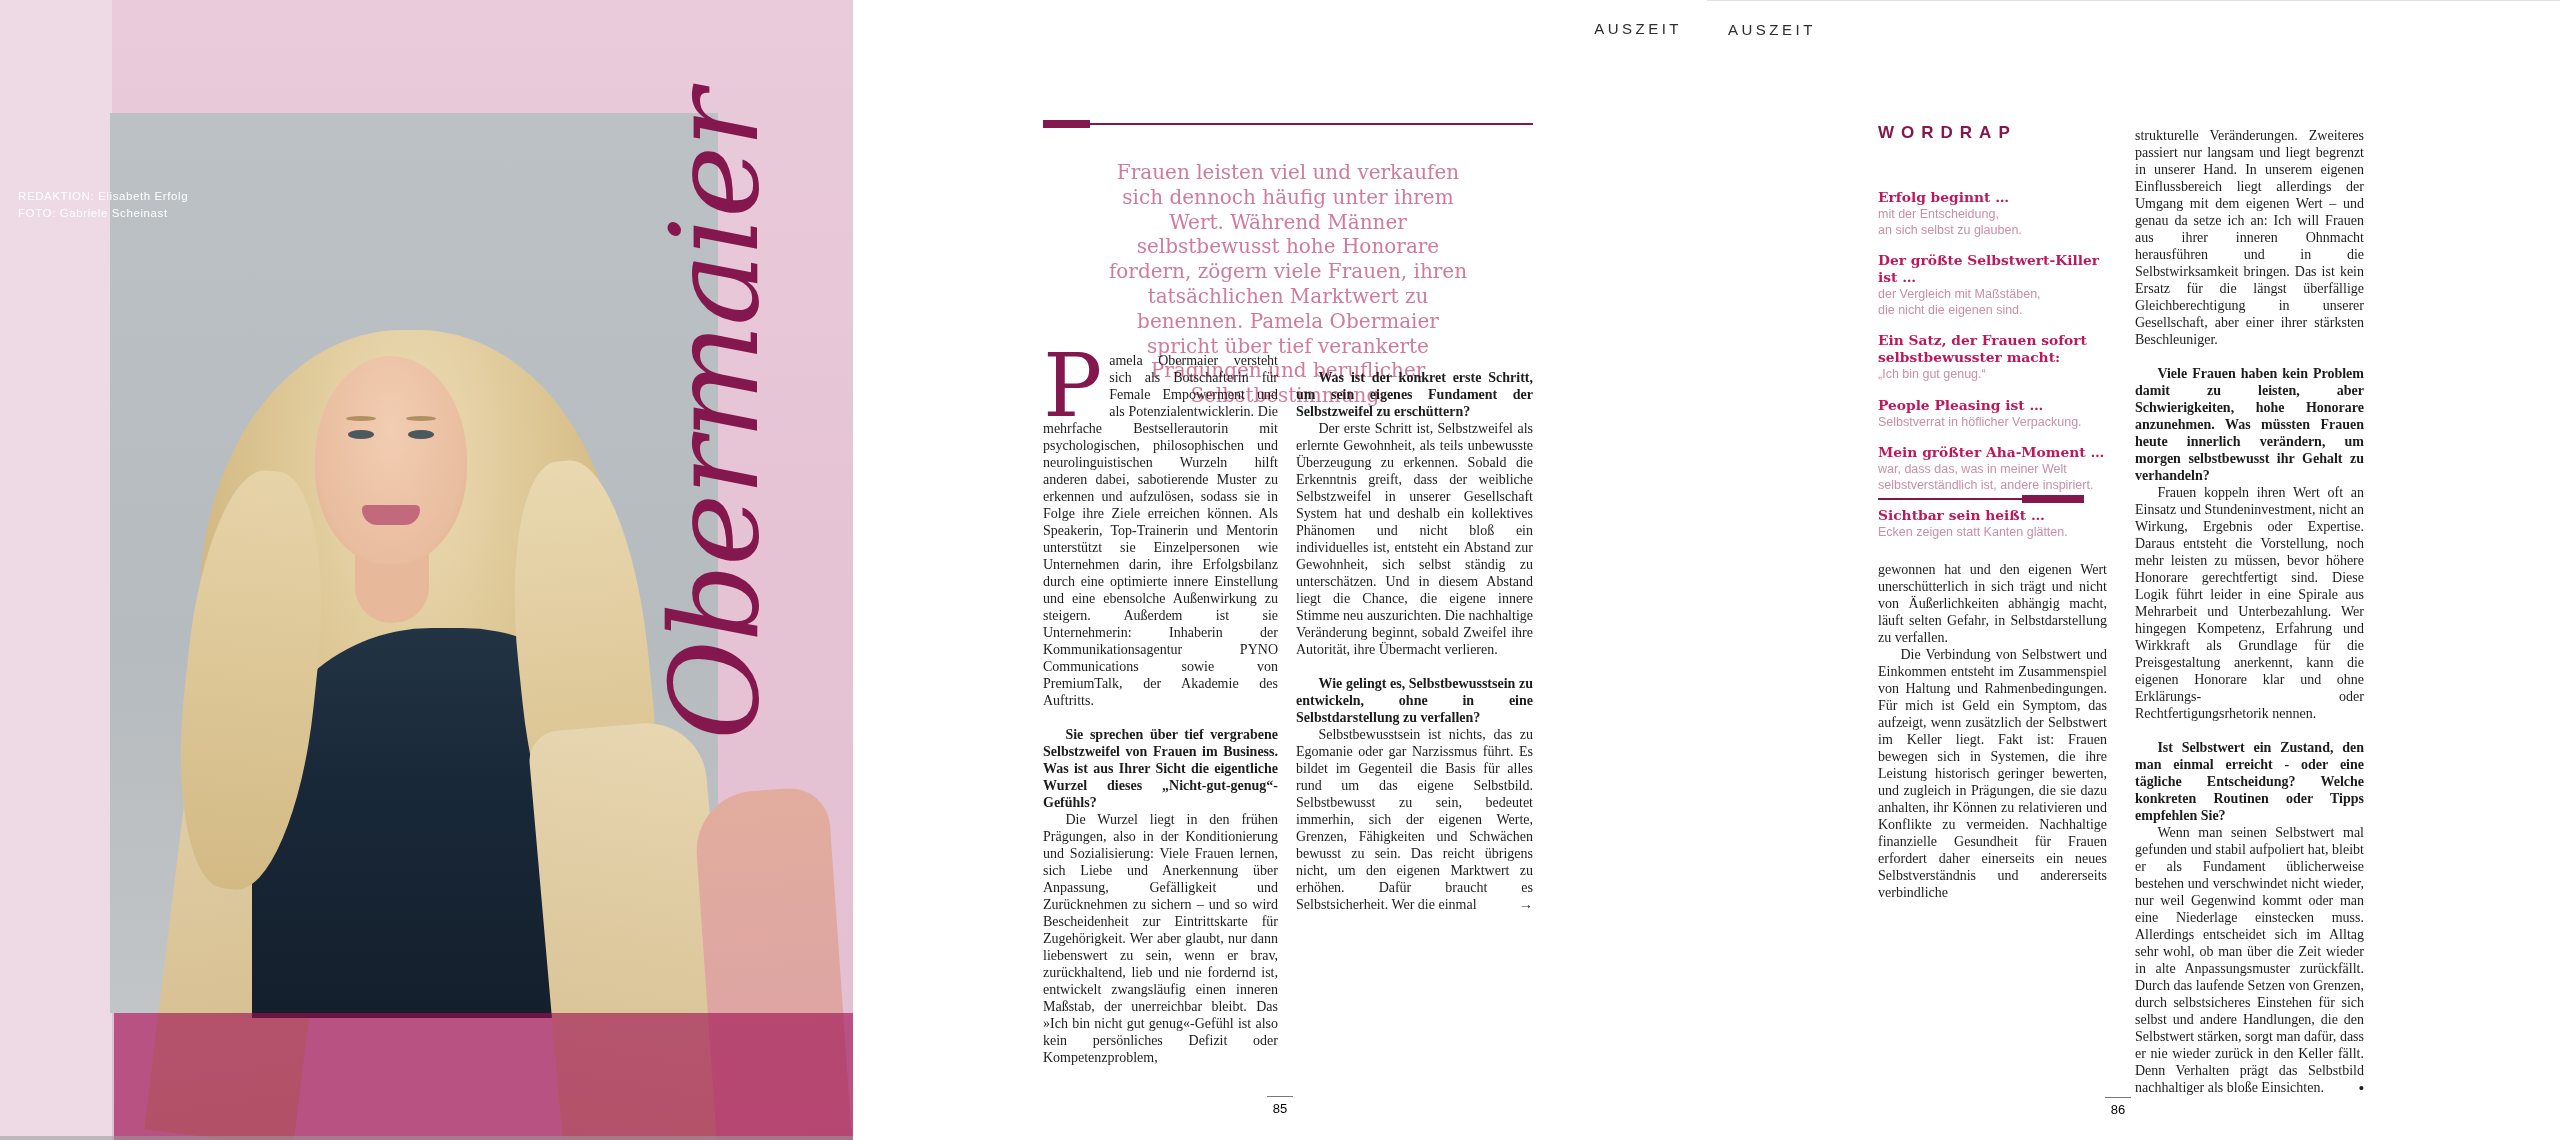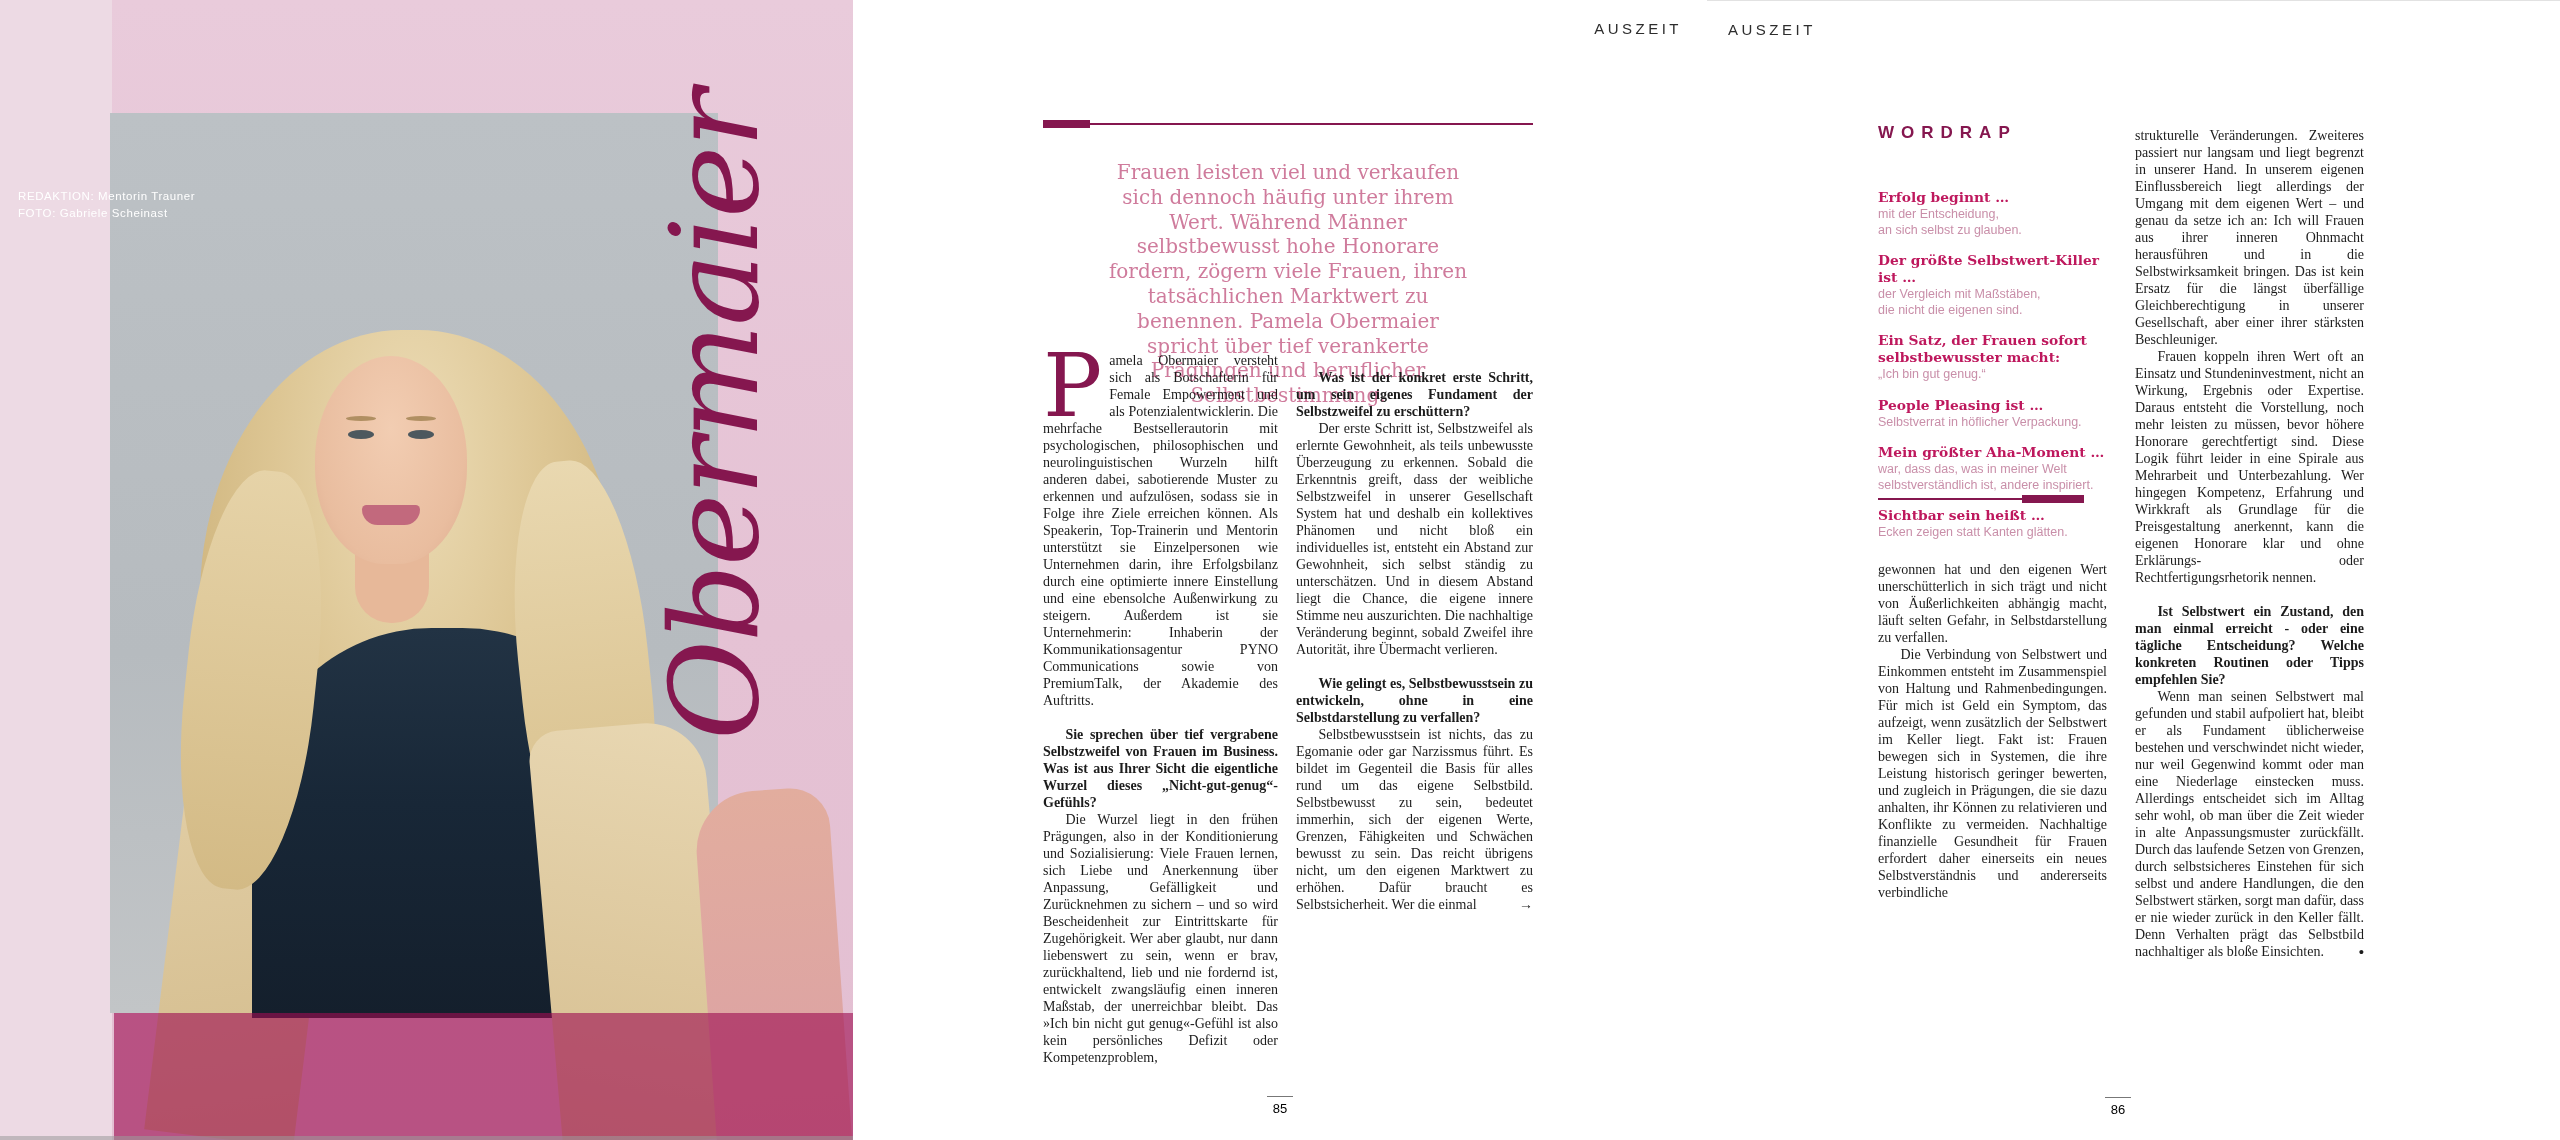--- a/index.html
+++ b/index.html
@@ -117,21 +117,21 @@
       <div class="p-hair-l"></div>
       <div class="p-hair-r"></div>
       <div class="p-coat-r"></div>
       <div class="p-arm-r"></div>
     </div>
 
     <div class="p-band"></div>
 
 
     <div id="credits">
-      <div>REDAKTION: Mentorin Trauner</div>
+      <div>REDAKTION: Elisabeth Erfolg</div>
       <div>FOTO: Gabriele Scheinast</div>
     </div>
 
     <div id="vertical-name">Obermaier</div>
     <div class="p-bottom-edge"></div>
   </section>
 
   <section class="page" id="page85">
     <div class="running-head">AUSZEIT</div>
 
@@ -198,20 +198,21 @@
       <div class="thick"></div>
     </div>
 
     <div class="col" id="p86c1">
       <p class="cont">gewonnen hat und den eigenen Wert unerschütterlich in sich trägt und nicht von Äußerlichkeiten abhängig macht, läuft selten Gefahr, in Selbstdarstellung zu verfallen.</p>
       <p class="a">Die Verbindung von Selbstwert und Einkommen entsteht im Zusammenspiel von Haltung und Rahmenbedingungen. Für mich ist Geld ein Symptom, das aufzeigt, wenn zusätzlich der Selbstwert im Keller liegt. Fakt ist: Frauen bewegen sich in Systemen, die ihre Leistung historisch geringer bewerten, und zugleich in Prägungen, die sie dazu anhalten, ihr Können zu relativieren und Konflikte zu vermeiden. Nachhaltige finanzielle Gesundheit für Frauen erfordert daher einerseits ein neues Selbstverständnis und andererseits verbindliche</p>
     </div>
 
     <div class="col" id="p86c2">
       <p class="cont">strukturelle Veränderungen. Zweiteres passiert nur langsam und liegt begrenzt in unserer Hand. In unserem eigenen Einflussbereich liegt allerdings der Umgang mit dem eigenen Wert – und genau da setze ich an: Ich will Frauen aus ihrer inneren Ohnmacht herausführen und in die Selbstwirksamkeit bringen. Das ist kein Ersatz für die längst überfällige Gleichberechtigung in unserer Gesellschaft, aber einer ihrer stärksten Beschleuniger.</p>
+      <p class="q">Viele Frauen haben kein Problem damit zu leisten, aber Schwierigkeiten, hohe Honorare anzunehmen. Was müssten Frauen heute innerlich verändern, um morgen selbstbewusst ihr Gehalt zu verhandeln?</p>
       <p class="a">Frauen koppeln ihren Wert oft an Einsatz und Stundeninvestment, nicht an Wirkung, Ergebnis oder Expertise. Daraus entsteht die Vorstellung, noch mehr leisten zu müssen, bevor höhere Honorare gerechtfertigt sind. Diese Logik führt leider in eine Spirale aus Mehrarbeit und Unterbezahlung. Wer hingegen Kompetenz, Erfahrung und Wirkkraft als Grundlage für die Preisgestaltung anerkennt, kann die eigenen Honorare klar und ohne Erklärungs- oder Rechtfertigungsrhetorik nennen.</p>
       <p class="q">Ist Selbstwert ein Zustand, den man einmal erreicht - oder eine tägliche Entscheidung? Welche konkreten Routinen oder Tipps empfehlen Sie?</p>
       <p class="a"><span>Wenn man seinen Selbstwert mal gefunden und stabil aufpoliert hat, bleibt er als Fundament üblicherweise bestehen und verschwindet nicht wieder, nur weil Gegenwind kommt oder man eine Niederlage einstecken muss. Allerdings entscheidet sich im Alltag sehr wohl, ob man über die Zeit wieder in alte Anpassungsmuster zurückfällt. Durch das laufende Setzen von Grenzen, durch selbstsicheres Einstehen für sich selbst und andere Handlungen, die den Selbstwert stärken, sorgt man dafür, dass er nie wieder zurück in den Keller fällt. Denn Verhalten prägt das Selbstbild nachhaltiger als bloße Einsichten.</span> <span class="endmark">•</span></p>
     </div>
 
     <div class="pagenum">86</div>
   </section>
 
 </div>
 

